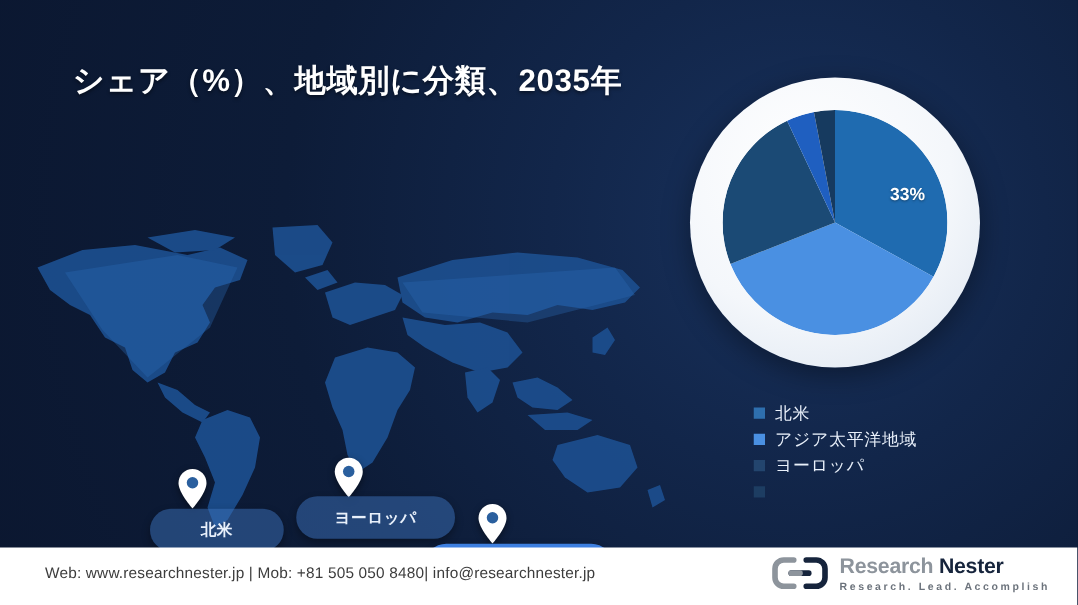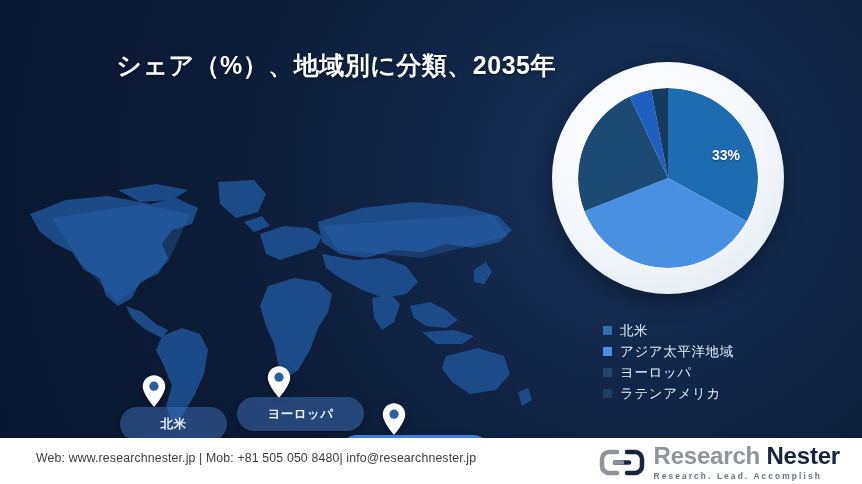--- a/index.html
+++ b/index.html
@@ -21,21 +21,21 @@
 
   
   .title{
     position:absolute;left:0;top:48px;width:556px;
     text-align:center;color:#ffffff;
     font-size:24px;font-weight:700;line-height:1.38;
     letter-spacing:.5px;
     text-shadow:0 1px 3px rgba(0,0,0,.45);
   }
   .title .ln{display:block;white-space:nowrap;}
-  .title .ln2{font-size:25px;text-align:right;}
+  .title .ln2{font-size:25px;}
 
   
   .map-wrap{position:absolute;left:22px;top:178px;width:520px;height:250px;}
   .map-wrap svg{width:100%;height:100%;display:block;}
 
   
   .pin{position:absolute;width:26px;height:34px;}
   .pin svg{width:100%;height:100%;display:block;
     filter:drop-shadow(0 2px 3px rgba(0,0,0,.45));}
   .pill{
@@ -82,21 +82,21 @@
     background:#ffffff;
   }
   .footer-txt{
     position:absolute;left:36px;top:13px;
     color:#3c3c3c;font-size:12.3px;letter-spacing:.15px;white-space:nowrap;
   }
   .logo{position:absolute;right:22px;top:6px;display:flex;align-items:center;gap:9px;}
   .logo-mark{width:46px;height:27px;flex:0 0 auto;}
   .logo-mark svg{width:100%;height:100%;display:block;}
   .logo-txt{display:flex;flex-direction:column;line-height:1;}
-  .logo-name{font-size:24px;font-weight:700;letter-spacing:-.2px;}
+  .logo-name{font-size:17px;font-weight:700;letter-spacing:-.2px;}
   .logo-name .w1{color:#8d949c;}
   .logo-name .w2{color:#16243c;}
   .logo-tag{
     margin-top:4px;color:#6c737c;font-size:8.4px;font-weight:700;
     letter-spacing:2.1px;
   }
 </style>
 </head>
 <body>
 
@@ -208,21 +208,20 @@
       <div class="lg-row">
         <span class="lg-sw" style="background: rgb(74, 144, 226);"></span>
         <span class="lg-tx">アジア太平洋地域</span>
       </div>
       <div class="lg-row">
         <span class="lg-sw" style="background: rgb(35, 69, 110);"></span>
         <span class="lg-tx">ヨーロッパ</span>
       </div>
       <div class="lg-row">
         <span class="lg-sw" style="background: rgb(29, 61, 98);"></span>
-        <span class="lg-tx">ラテンアメリカ</span>
       </div>
     </div>
 
   <div class="footer-bar">
     <div class="footer-txt">Web: www.researchnester.jp | Mob: +81 505 050 8480| info@researchnester.jp</div>
 
     <div class="logo">
       <div class="logo-mark">
         <svg viewBox="0 0 92 54">
           <path d="M36 6 H20 A14 14 0 0 0 6 20 V34 A14 14 0 0 0 20 48 H36" fill="none" stroke="#8d949c" stroke-width="9" stroke-linecap="round"></path>

